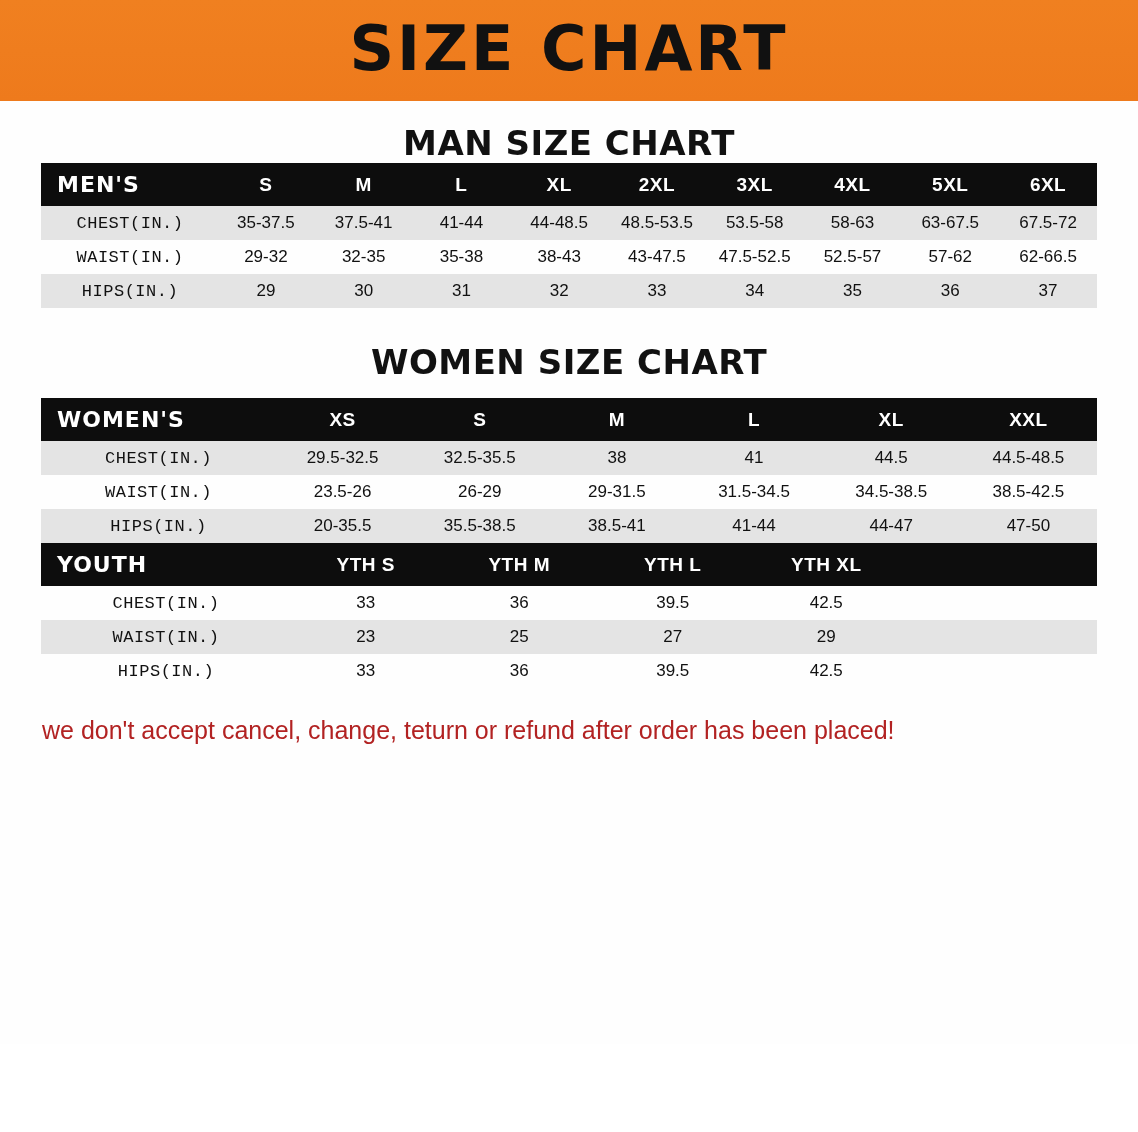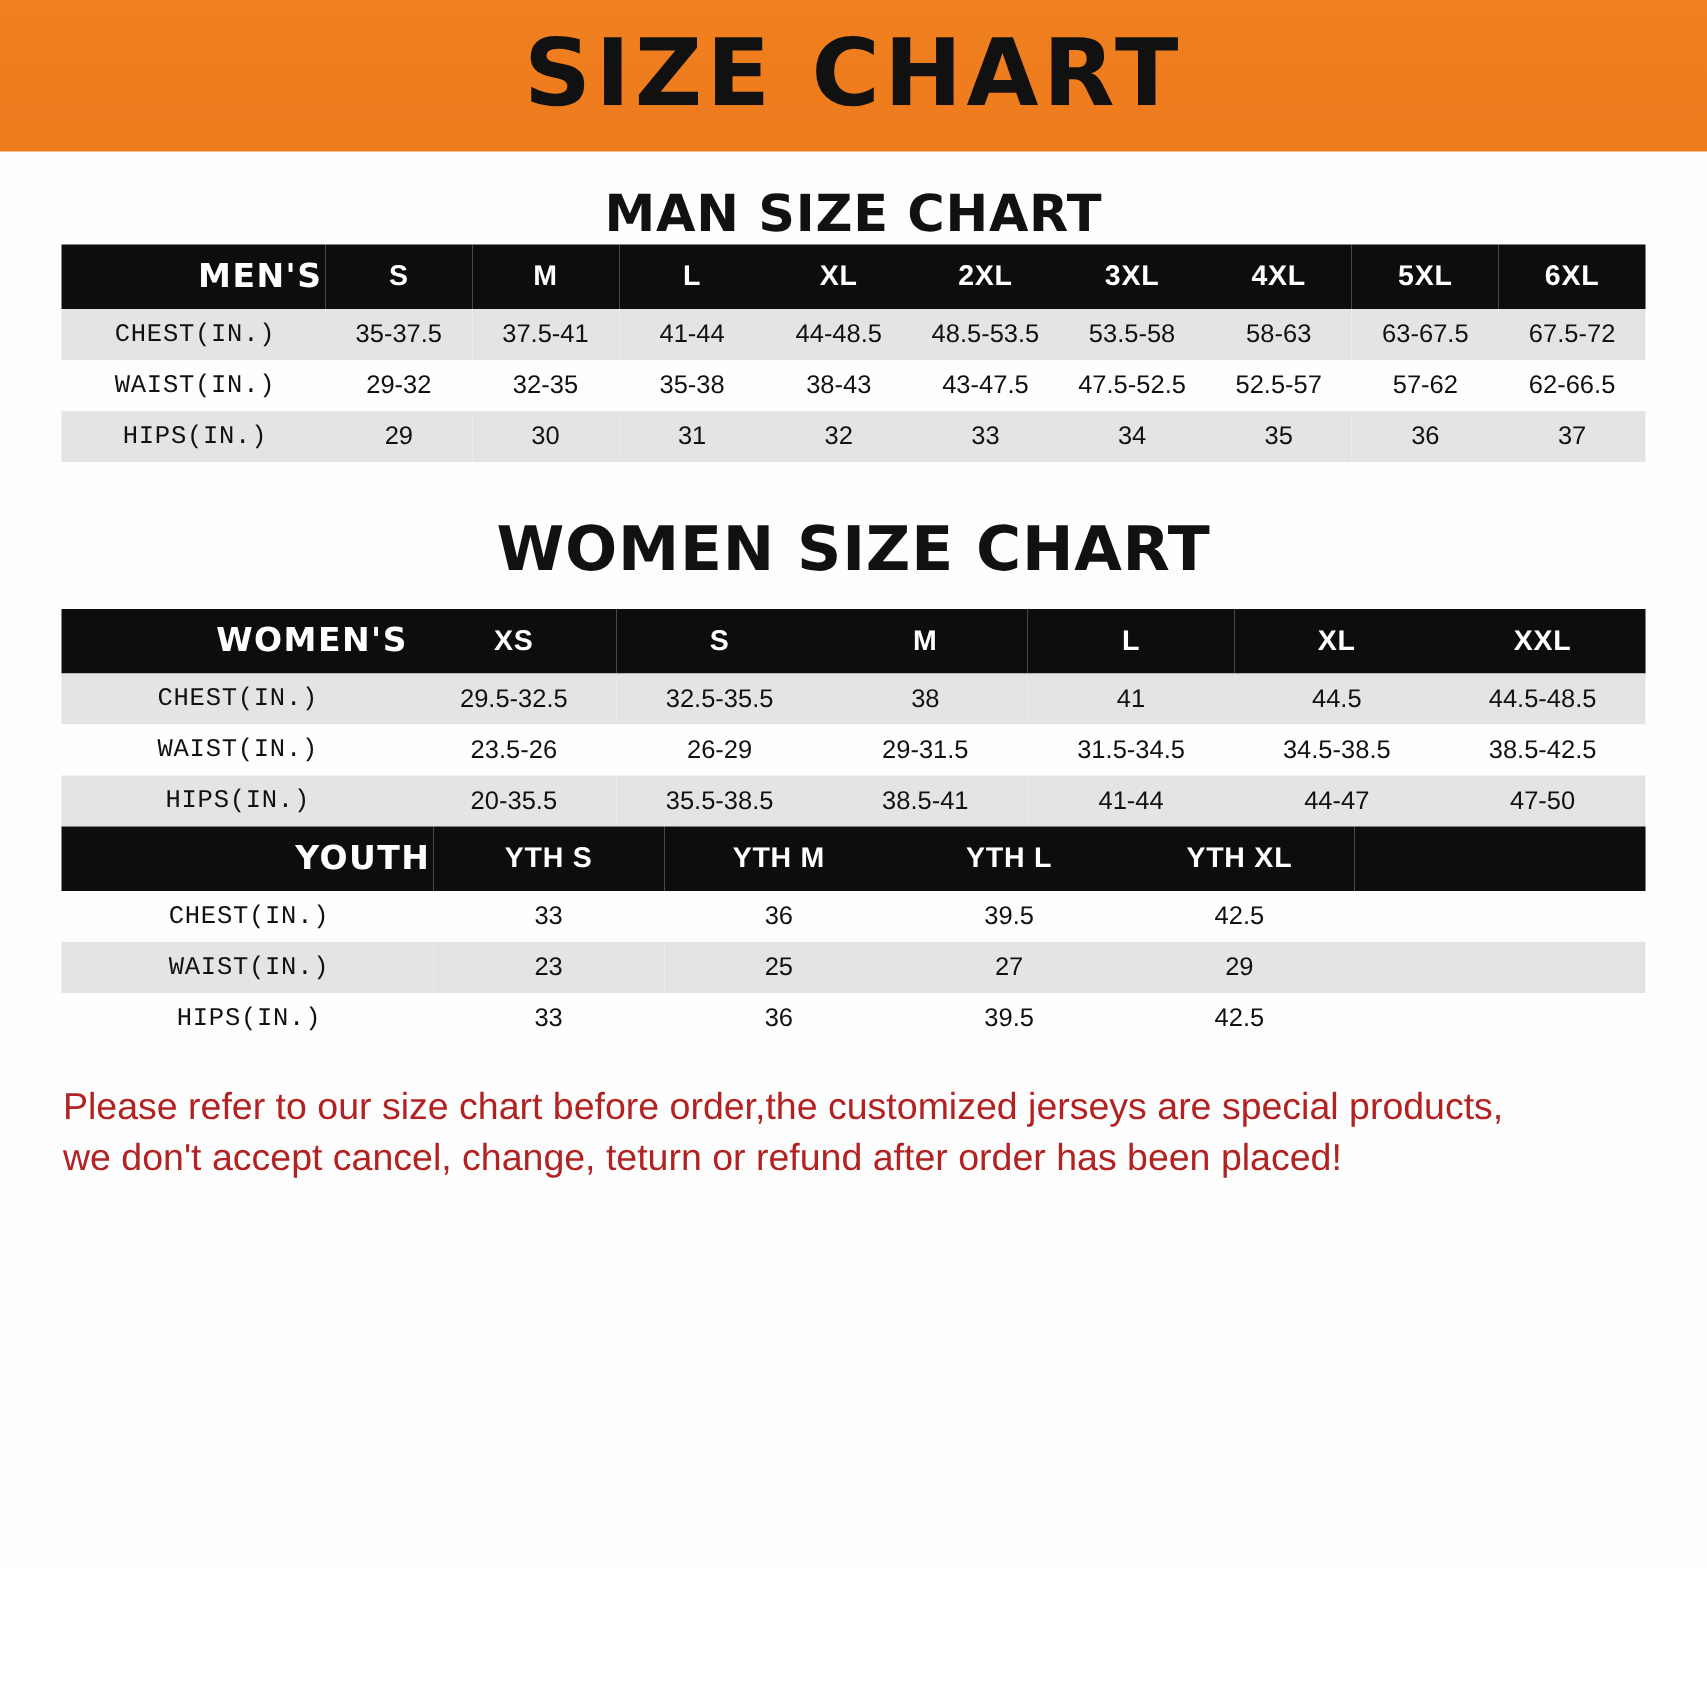--- a/index.html
+++ b/index.html
@@ -44,21 +44,21 @@
 
   
   .section-heading {
     text-align: center;
     font-family: "DejaVu Sans", sans-serif;
     font-weight: bold;
     color: #111111;
     letter-spacing: 0.5px;
   }
   .heading-man   { font-size: 34px; margin-top: 22px; }
-  .heading-women { font-size: 41px; margin-top: 34px; margin-bottom: 16px; }
+  .heading-women { font-size: 34px; margin-top: 34px; margin-bottom: 16px; }
   .heading-youth { font-size: 34px; margin-top: 44px; margin-bottom: 16px; }
 
   
   .table-wrap {
     padding: 0 41px;
     box-sizing: border-box;
   }
   table.size-table {
     width: 100%;
     border-collapse: collapse;
@@ -75,21 +75,21 @@
     background: #0d0d0d;
   }
   table.size-table thead th {
     color: #ffffff;
     font-weight: bold;
     padding: 9px 2px;
     font-size: 19px;
     letter-spacing: 0.5px;
   }
   table.size-table thead th.rowhead {
-    text-align: right;
+    text-align: left;
     padding-left: 16px;
     font-size: 22px;
     font-family: "DejaVu Sans", sans-serif;
     letter-spacing: 1px;
   }
   
   table.size-table tbody td {
     padding: 7px 2px;
     font-size: 17px;
     color: #111111;
@@ -280,17 +280,16 @@
           <td>36</td>
           <td>39.5</td>
           <td>42.5</td>
           <td></td>
         </tr>
       </tbody>
     </table>
   </div>
 
   <div class="note">
-    <div>Please refer to our size chart before order,the customized jerseys are special products,</div>
     <div>we don't accept cancel, change, teturn or refund after order has been placed!</div>
   </div>
 
 </div>
 
 </body></html>

